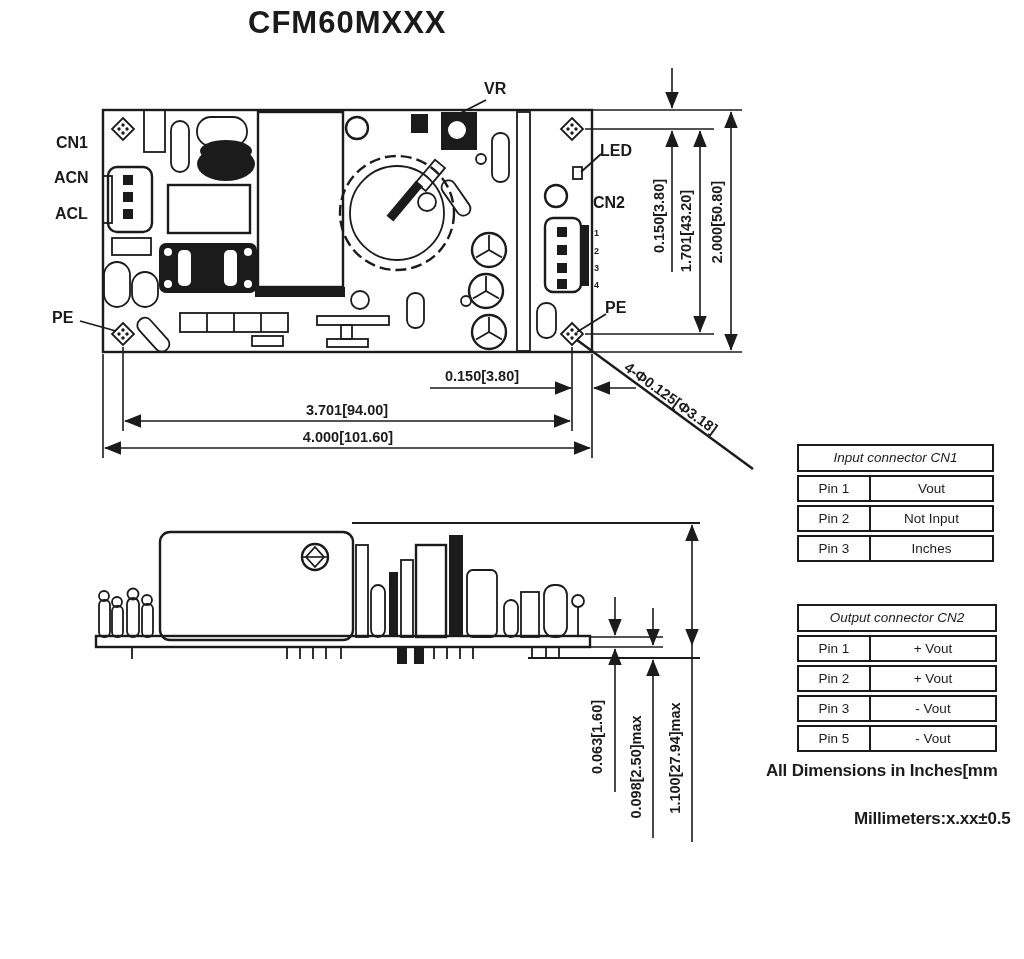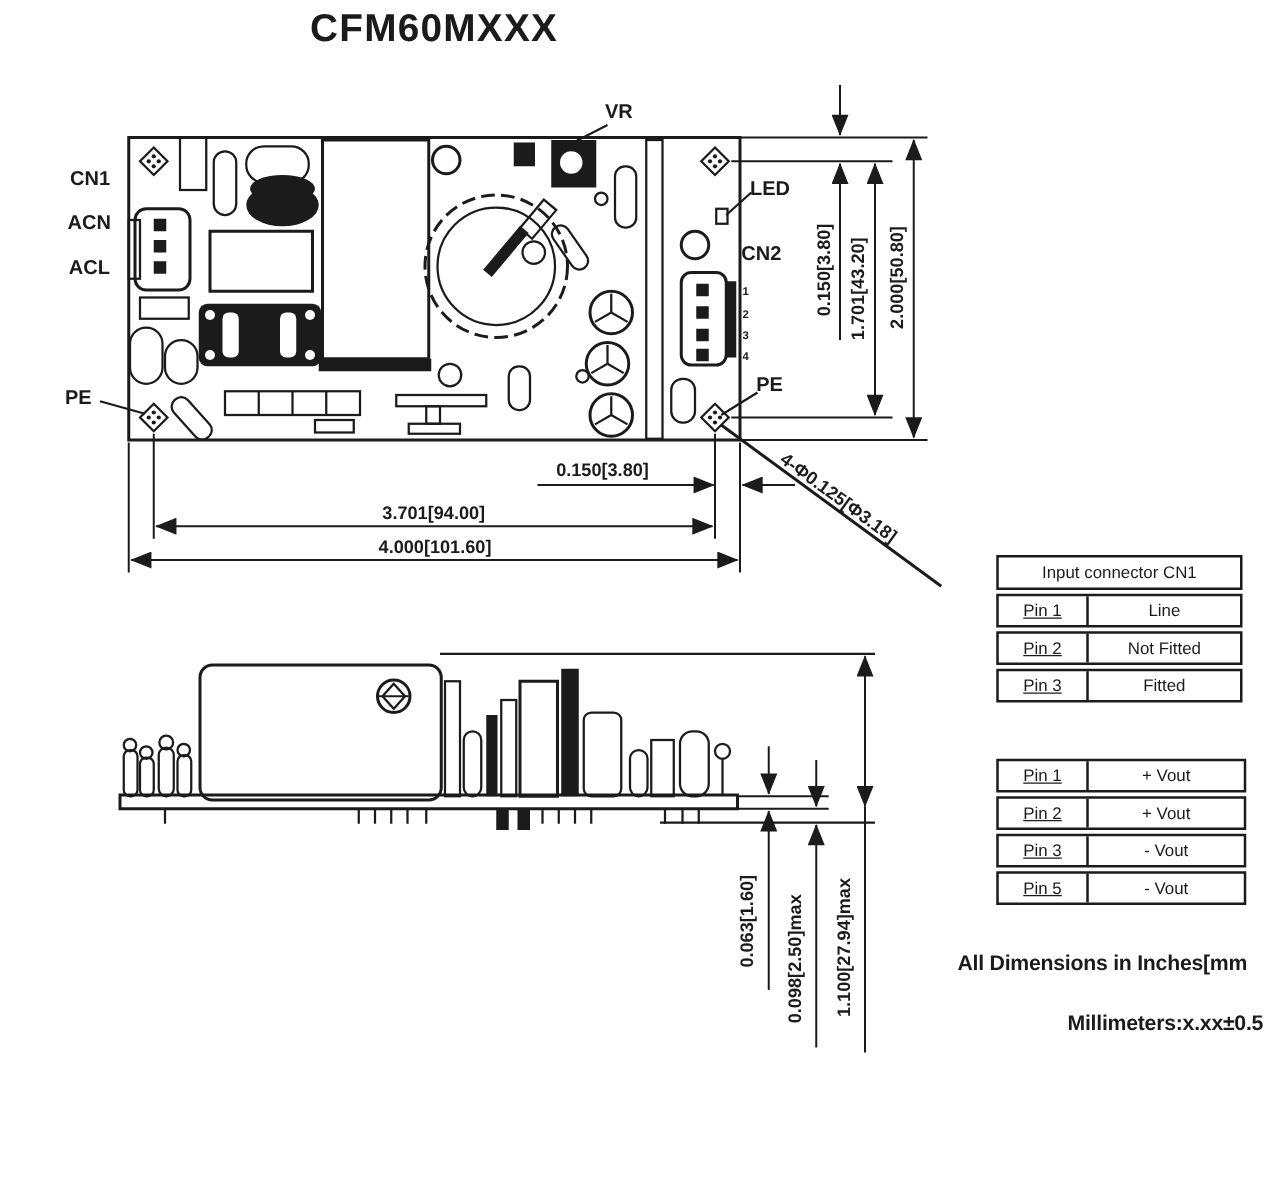--- a/index.html
+++ b/index.html
@@ -12,23 +12,23 @@
   svg .blk{fill:#1b1b1b;stroke:none;}
   svg .wht{fill:#fff;stroke:none;}
   svg text{fill:#1b1b1b;}
   svg .lbl{font:700 16px "Liberation Sans",sans-serif;}
   svg .dim{font:700 14.5px "Liberation Sans",sans-serif;text-anchor:middle;}
   svg .tiny{font:700 9px "Liberation Sans",sans-serif;}
   #title{position:absolute;left:248px;top:5px;font:700 31px "Liberation Sans",sans-serif;letter-spacing:1px;}
   .tbl{position:absolute;font:400 13.5px "Liberation Sans",sans-serif;}
   #tbl-cn1{left:797px;top:444px;width:197px;}
   #tbl-cn2{left:797px;top:604px;width:200px;}
-  .tbl-head{border:2px solid #1b1b1b;height:24px;line-height:24px;text-align:center;}
+  .tbl-head{border:2px solid #1b1b1b;height:24px;line-height:24px;text-align:center;font-style:italic;}
   .tbl-row{display:flex;border:2px solid #1b1b1b;margin-top:3px;height:23px;line-height:23px;}
-  .cell-pin{width:70px;border-right:2px solid #1b1b1b;text-align:center;text-decoration:underline;}
+  .cell-pin{width:70px;border-right:2px solid #1b1b1b;text-align:center;}
   .cell-val{flex:1;text-align:center;}
   .note{position:absolute;white-space:nowrap;font:700 17px "Liberation Sans",sans-serif;letter-spacing:-0.2px;text-align:center;}
   #note1{left:766px;top:761px;}
   #note2{left:762px;top:785px;}
   #note3{left:826px;top:809px;margin-left:28px;}
 </style>
 </head>
 <body>
 
 <div id="page">
@@ -296,33 +296,34 @@
       <text class="dim" transform="rotate(-90 602 737)" x="602" y="737">0.063[1.60]</text>
       <text class="dim" transform="rotate(-90 641 767)" x="641" y="767">0.098[2.50]max</text>
       <text class="dim" transform="rotate(-90 680 758)" x="680" y="758">1.100[27.94]max</text>
     </g>
   </svg>
 
   <div class="tbl" id="tbl-cn1">
     <div class="tbl-head">Input connector CN1</div>
     <div class="tbl-row">
       <div class="cell-pin">Pin 1</div>
-      <div class="cell-val">Line</div>
+      <div class="cell-val">Vout</div>
     </div>
     <div class="tbl-row">
       <div class="cell-pin">Pin 2</div>
-      <div class="cell-val">Not Fitted</div>
+      <div class="cell-val">Not Input</div>
     </div>
     <div class="tbl-row">
       <div class="cell-pin">Pin 3</div>
-      <div class="cell-val">Fitted</div>
+      <div class="cell-val">Inches</div>
     </div>
   </div>
 
   <div class="tbl" id="tbl-cn2">
+    <div class="tbl-head">Output connector CN2</div>
     <div class="tbl-row">
       <div class="cell-pin">Pin 1</div>
       <div class="cell-val">+ Vout</div>
     </div>
     <div class="tbl-row">
       <div class="cell-pin">Pin 2</div>
       <div class="cell-val">+ Vout</div>
     </div>
     <div class="tbl-row">
       <div class="cell-pin">Pin 3</div>

